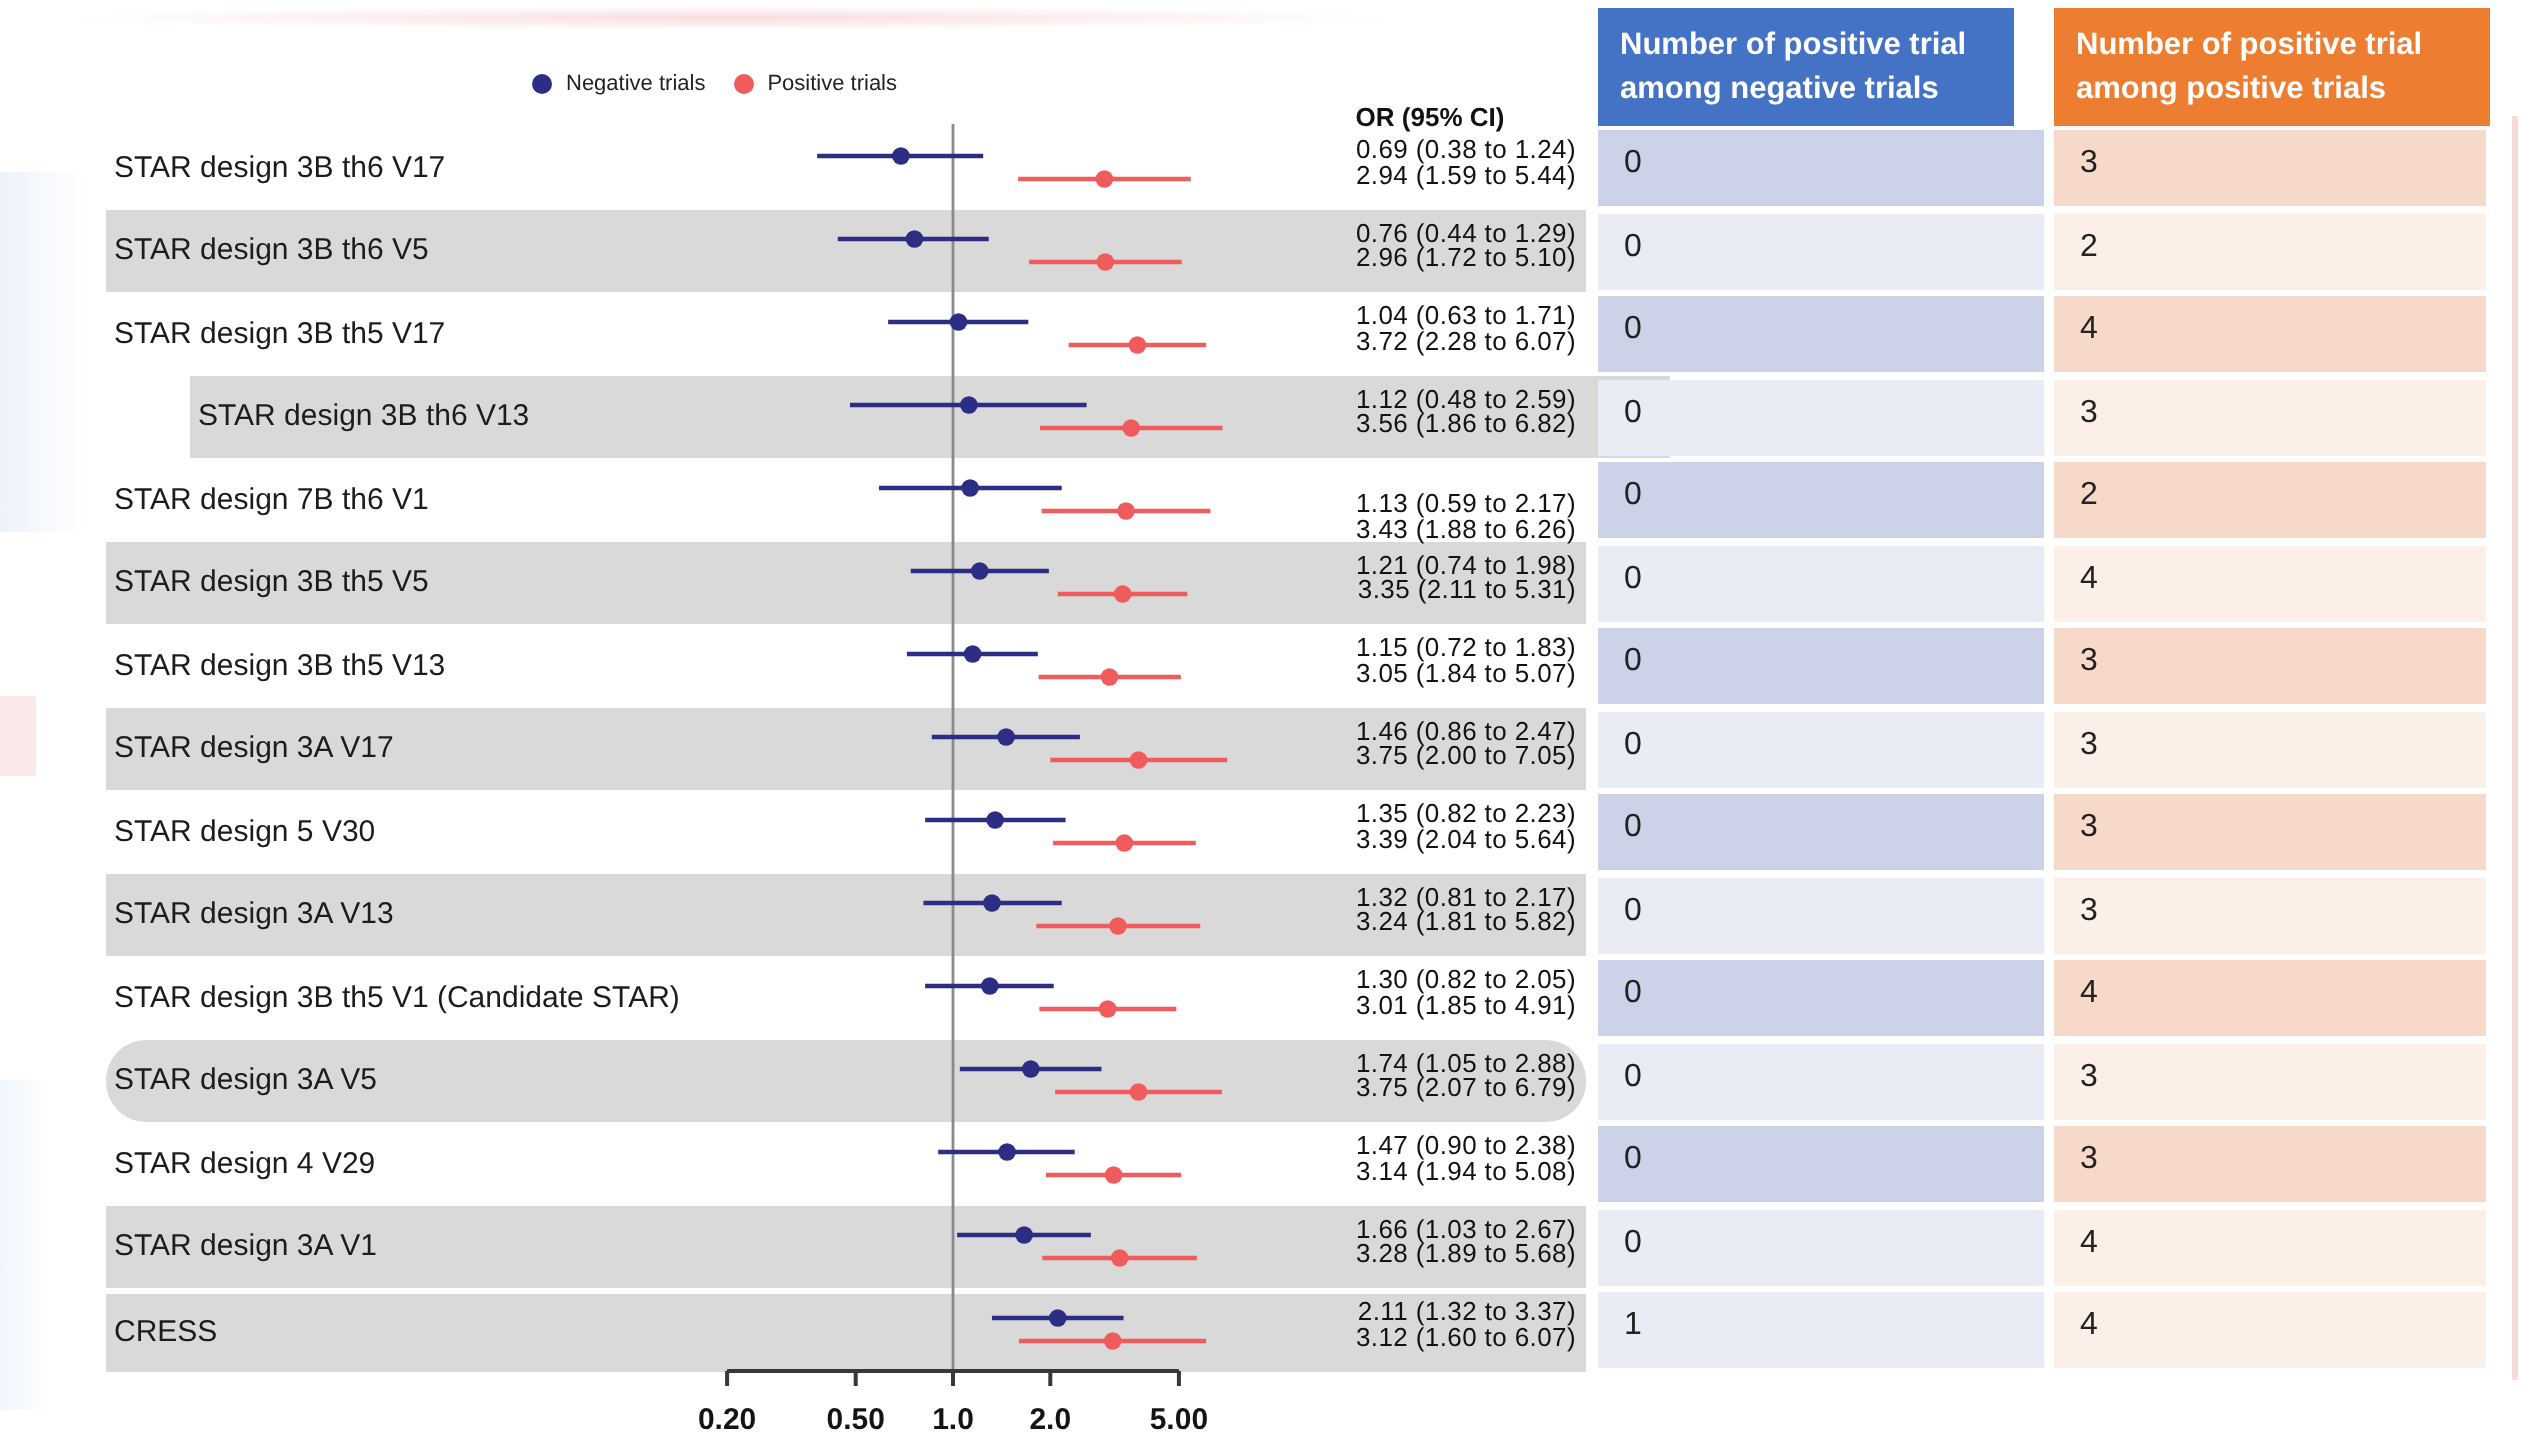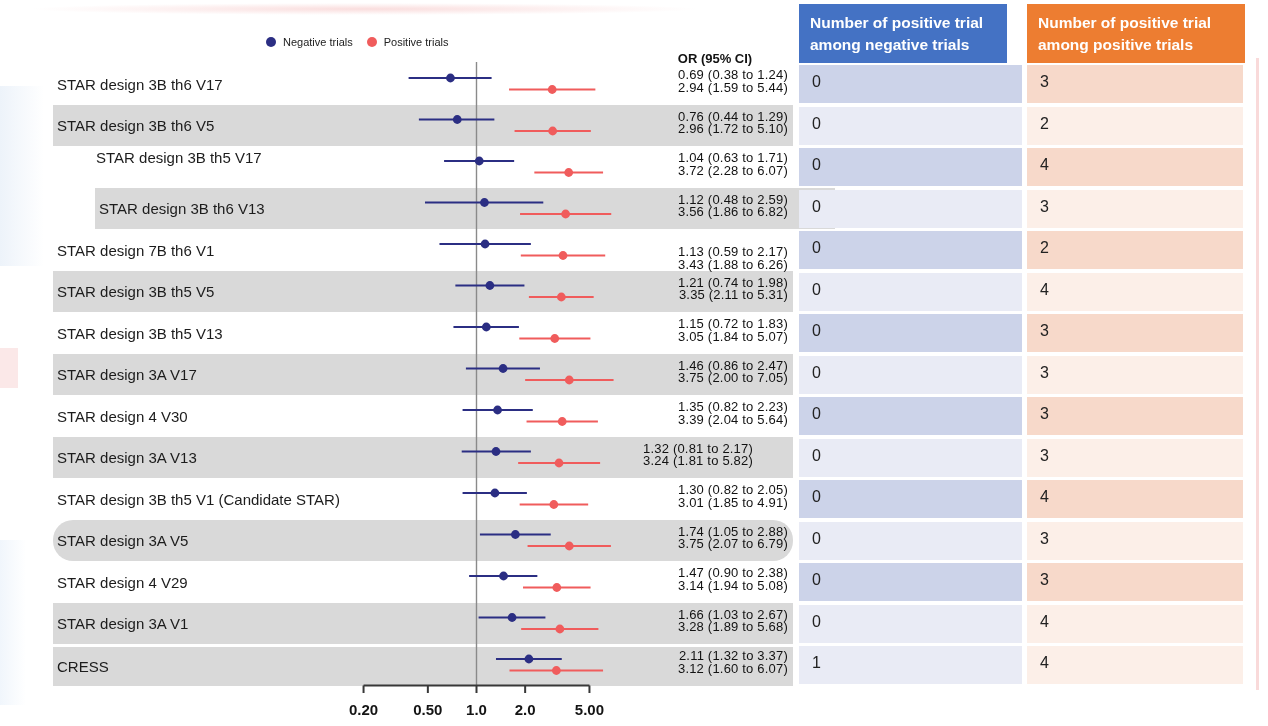--- a/index.html
+++ b/index.html
@@ -50,40 +50,40 @@
   <div class="deco" id="deco-left-blue2"></div>
   <div class="deco" id="deco-right-pink"></div>
 
   <div id="stripes">
       <div class="stripe" style="top: 63px;">
         <div class="row-label">STAR design 3B th6 V17</div>
       </div>
       <div class="stripe" style="top: 104.5px; background: rgb(217, 217, 217);">
         <div class="row-label">STAR design 3B th6 V5</div>
       </div>
-      <div class="stripe" style="top: 136px; margin-left: 39px;">
+      <div class="stripe" style="top: 146px;">
         <div class="row-label">STAR design 3B th5 V17</div>
       </div>
       <div class="stripe" style="top: 187.5px; background: rgb(217, 217, 217); margin-left: 42px;">
         <div class="row-label">STAR design 3B th6 V13</div>
       </div>
       <div class="stripe" style="top: 229px;">
         <div class="row-label">STAR design 7B th6 V1</div>
       </div>
       <div class="stripe" style="top: 270.5px; background: rgb(217, 217, 217);">
         <div class="row-label">STAR design 3B th5 V5</div>
       </div>
       <div class="stripe" style="top: 312px;">
         <div class="row-label">STAR design 3B th5 V13</div>
       </div>
       <div class="stripe" style="top: 353.5px; background: rgb(217, 217, 217);">
         <div class="row-label">STAR design 3A V17</div>
       </div>
       <div class="stripe" style="top: 395px;">
-        <div class="row-label">STAR design 4 V30</div>
+        <div class="row-label">STAR design 5 V30</div>
       </div>
       <div class="stripe" style="top: 436.5px; background: rgb(217, 217, 217);">
         <div class="row-label">STAR design 3A V13</div>
       </div>
       <div class="stripe" style="top: 478px;">
         <div class="row-label">STAR design 3B th5 V1 (Candidate STAR)</div>
       </div>
       <div class="stripe" style="top: 519.5px; background: rgb(217, 217, 217); border-radius: 20px;">
         <div class="row-label">STAR design 3A V5</div>
       </div>
@@ -129,21 +129,21 @@
         <div>3.05 (1.84 to 5.07)</div>
       </div>
       <div class="or-block" style="top: 359.5px;">
         <div>1.46 (0.86 to 2.47)</div>
         <div>3.75 (2.00 to 7.05)</div>
       </div>
       <div class="or-block" style="top: 401px;">
         <div>1.35 (0.82 to 2.23)</div>
         <div>3.39 (2.04 to 5.64)</div>
       </div>
-      <div class="or-block" style="top: 442.5px; text-align: center;">
+      <div class="or-block" style="top: 442.5px;">
         <div>1.32 (0.81 to 2.17)</div>
         <div>3.24 (1.81 to 5.82)</div>
       </div>
       <div class="or-block" style="top: 484px;">
         <div>1.30 (0.82 to 2.05)</div>
         <div>3.01 (1.85 to 4.91)</div>
       </div>
       <div class="or-block" style="top: 525.5px;">
         <div>1.74 (1.05 to 2.88)</div>
         <div>3.75 (2.07 to 6.79)</div>

